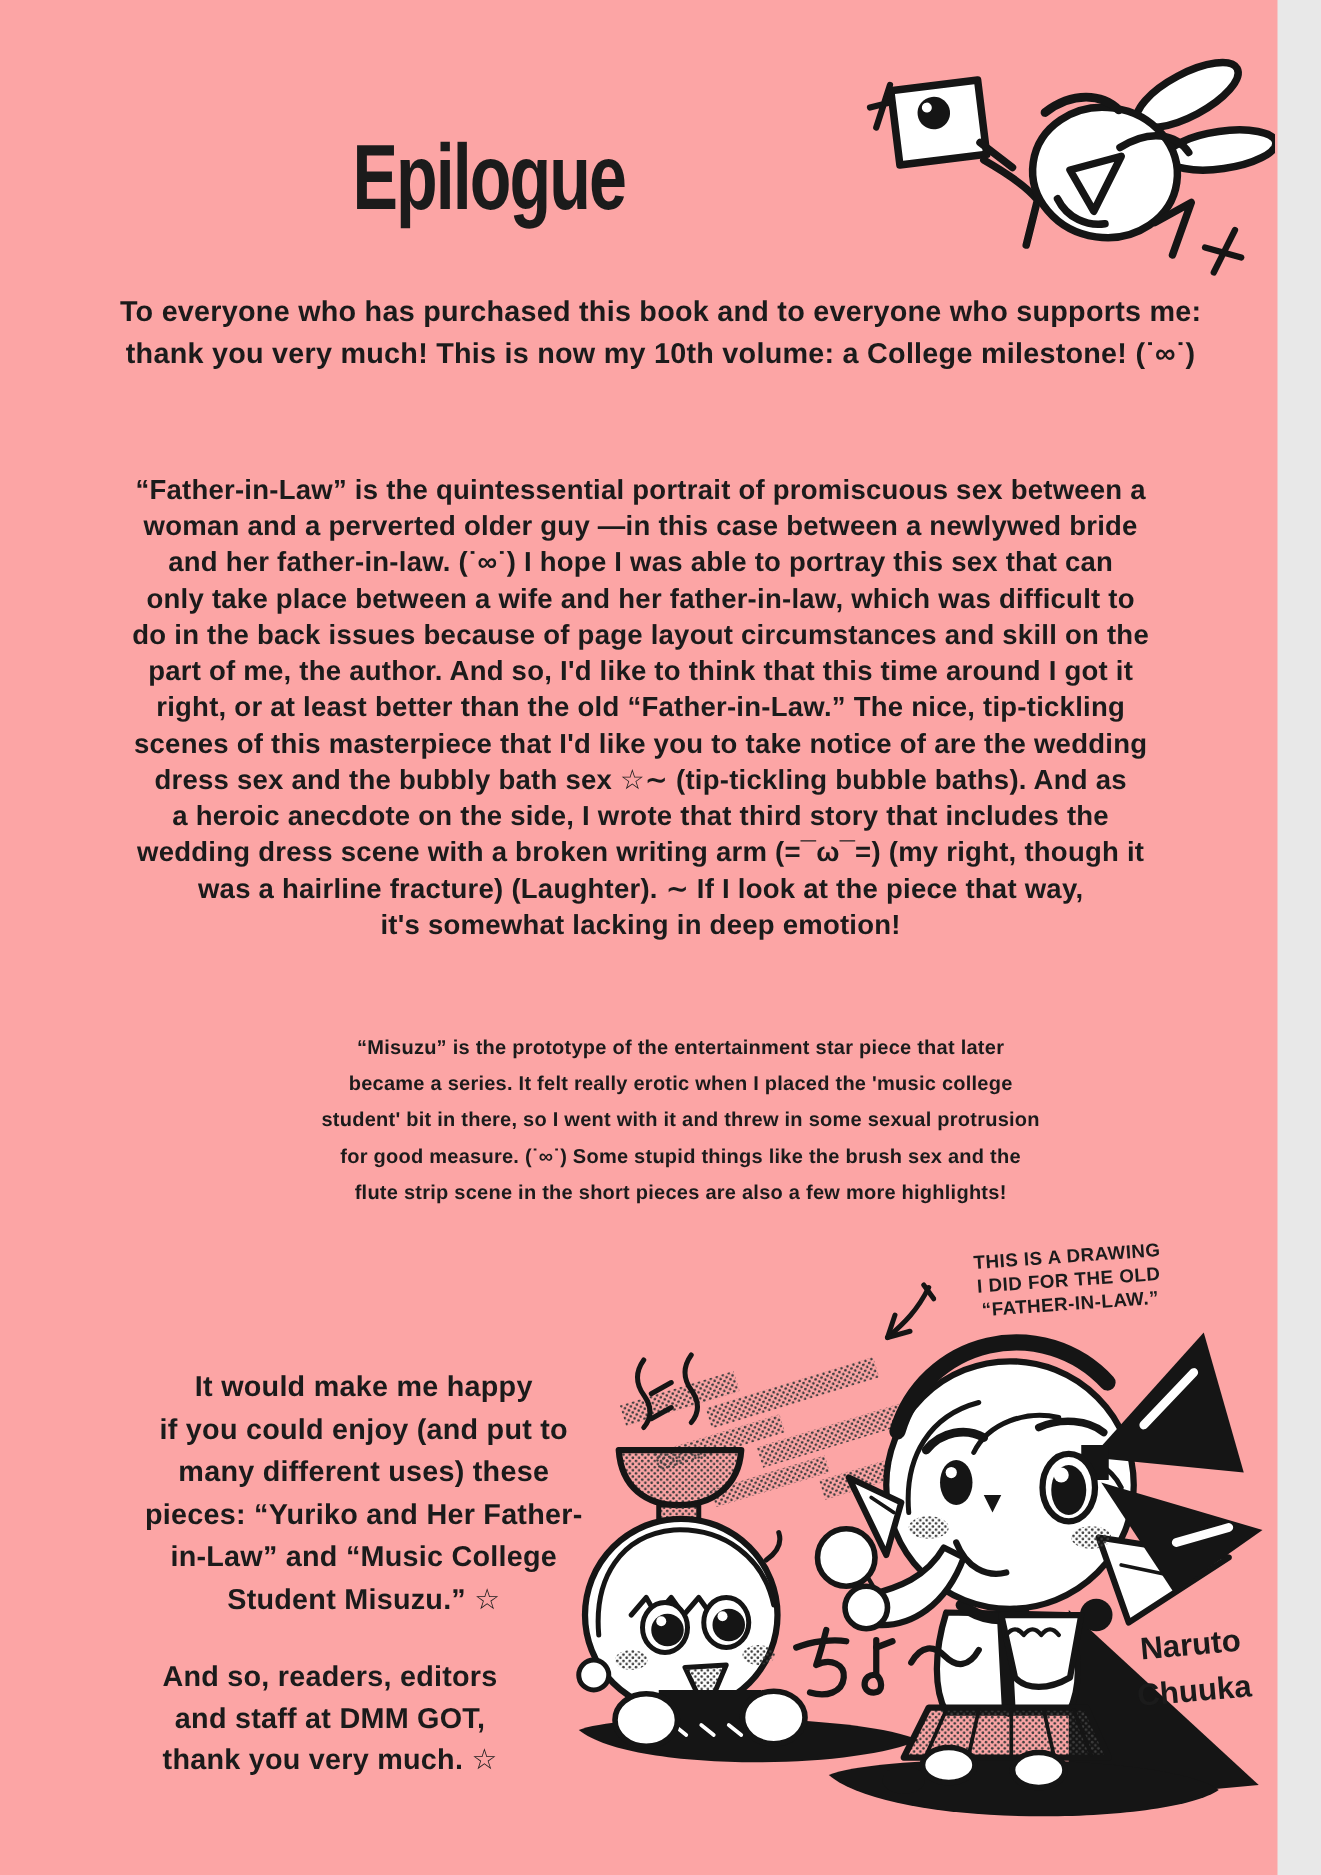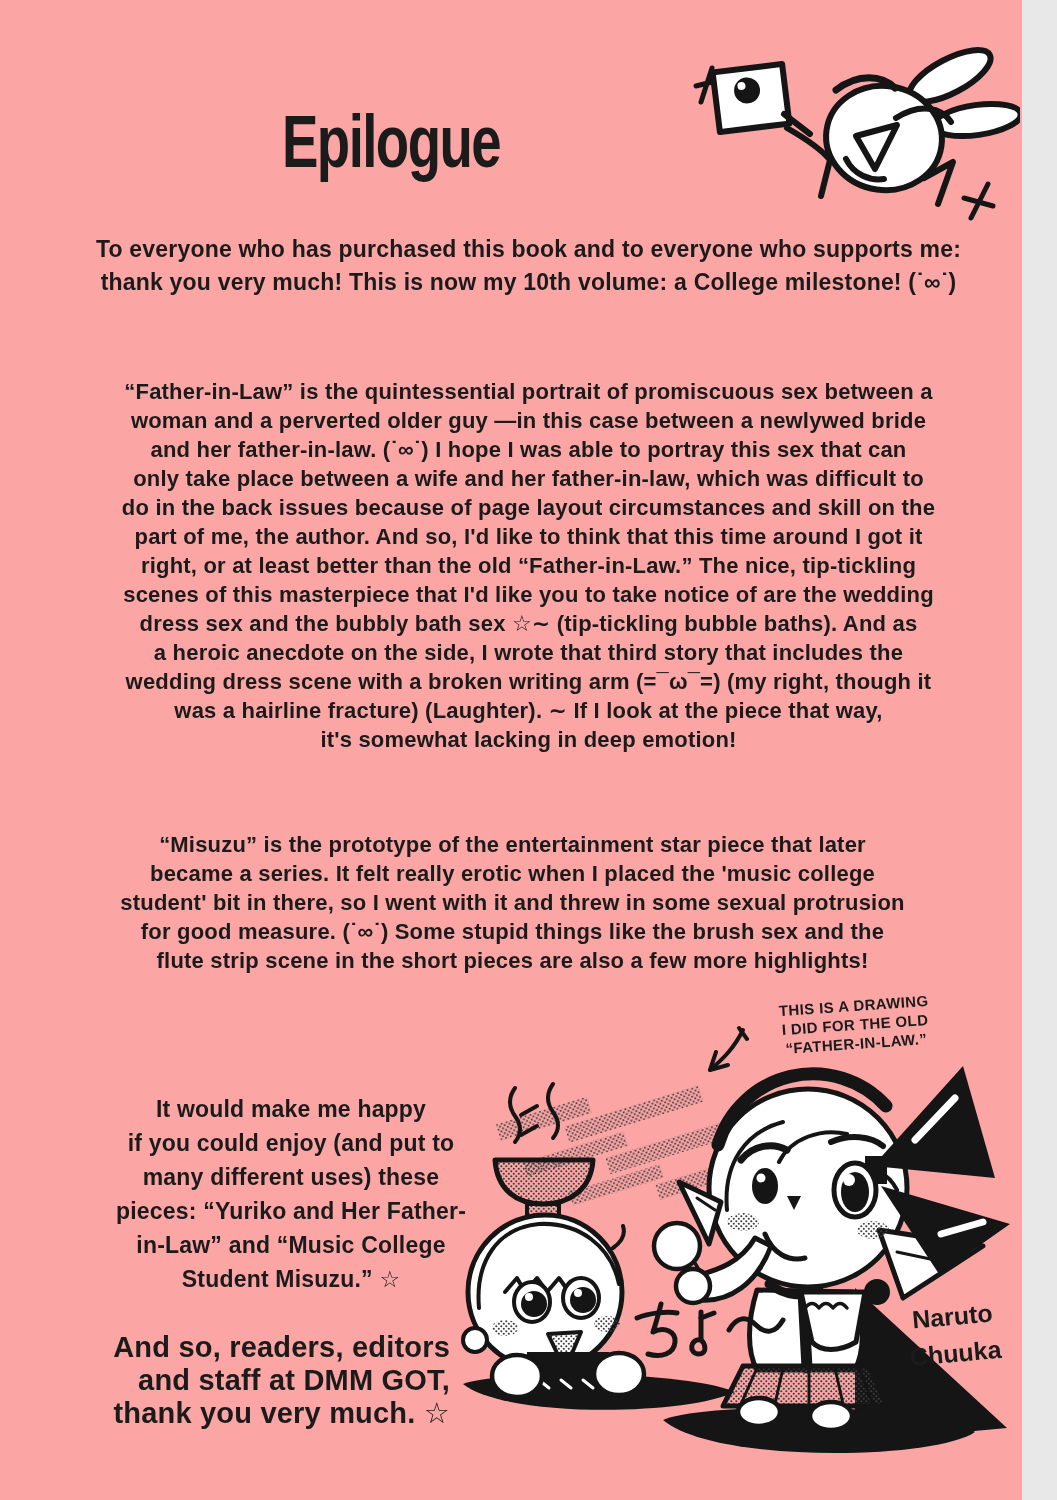--- a/index.html
+++ b/index.html
@@ -5,27 +5,27 @@
   html,body{margin:0;padding:0;background:#e8e8e8;}
   #page{position:relative;width:1022px;height:1500px;background:#fca5a5;overflow:hidden;
         font-family:"Liberation Sans","DejaVu Sans",sans-serif;color:#1b1b1b;}
   .abs{position:absolute;}
   .hw{font-weight:700;color:#1b1b1b;}
   .para{white-space:pre-line;text-align:center;letter-spacing:.2px;}
   #title{left:282px;top:52px;font-size:70px;letter-spacing:-2px;white-space:nowrap;
          transform:scale(.78,1.06);transform-origin:left top;}
   #rabbit-doodle{left:688px;top:38px;}
   #greeting{left:40px;top:210px;width:977px;font-size:23px;line-height:33px;}
-  #father{left:40px;top:355px;width:977px;font-size:22px;line-height:29px;}
-  #misuzu{left:24px;top:808px;width:977px;font-size:22px;line-height:29px;}
+  #father{left:24px;top:355px;width:977px;font-size:22px;line-height:29px;}
+  #misuzu{left:56px;top:808px;width:977px;font-size:16px;line-height:29px;}
   #note{left:733px;top:996px;width:244px;font-size:15px;line-height:19px;letter-spacing:.4px;
         transform:rotate(-4deg);}
   #arrow-doodle{left:695px;top:1024px;}
   #enjoy{left:90px;top:1048px;width:402px;font-size:23px;line-height:34px;margin-top:44px;}
-  #thanks{left:98px;top:1302px;width:352px;font-size:29px;line-height:33px;text-align:right;}
+  #thanks{left:88px;top:1302px;width:352px;font-size:23px;line-height:33px;}
   #chibi{left:435px;top:1040px;}
   #signature{left:884px;top:1298px;width:140px;font-size:25px;line-height:37px;text-align:center;
              transform:rotate(-5deg);white-space:pre-line;}
 </style>
 </head>
 <body>
 
 <div id="page">
 
   <h1 id="title" class="abs hw">Epilogue</h1>

